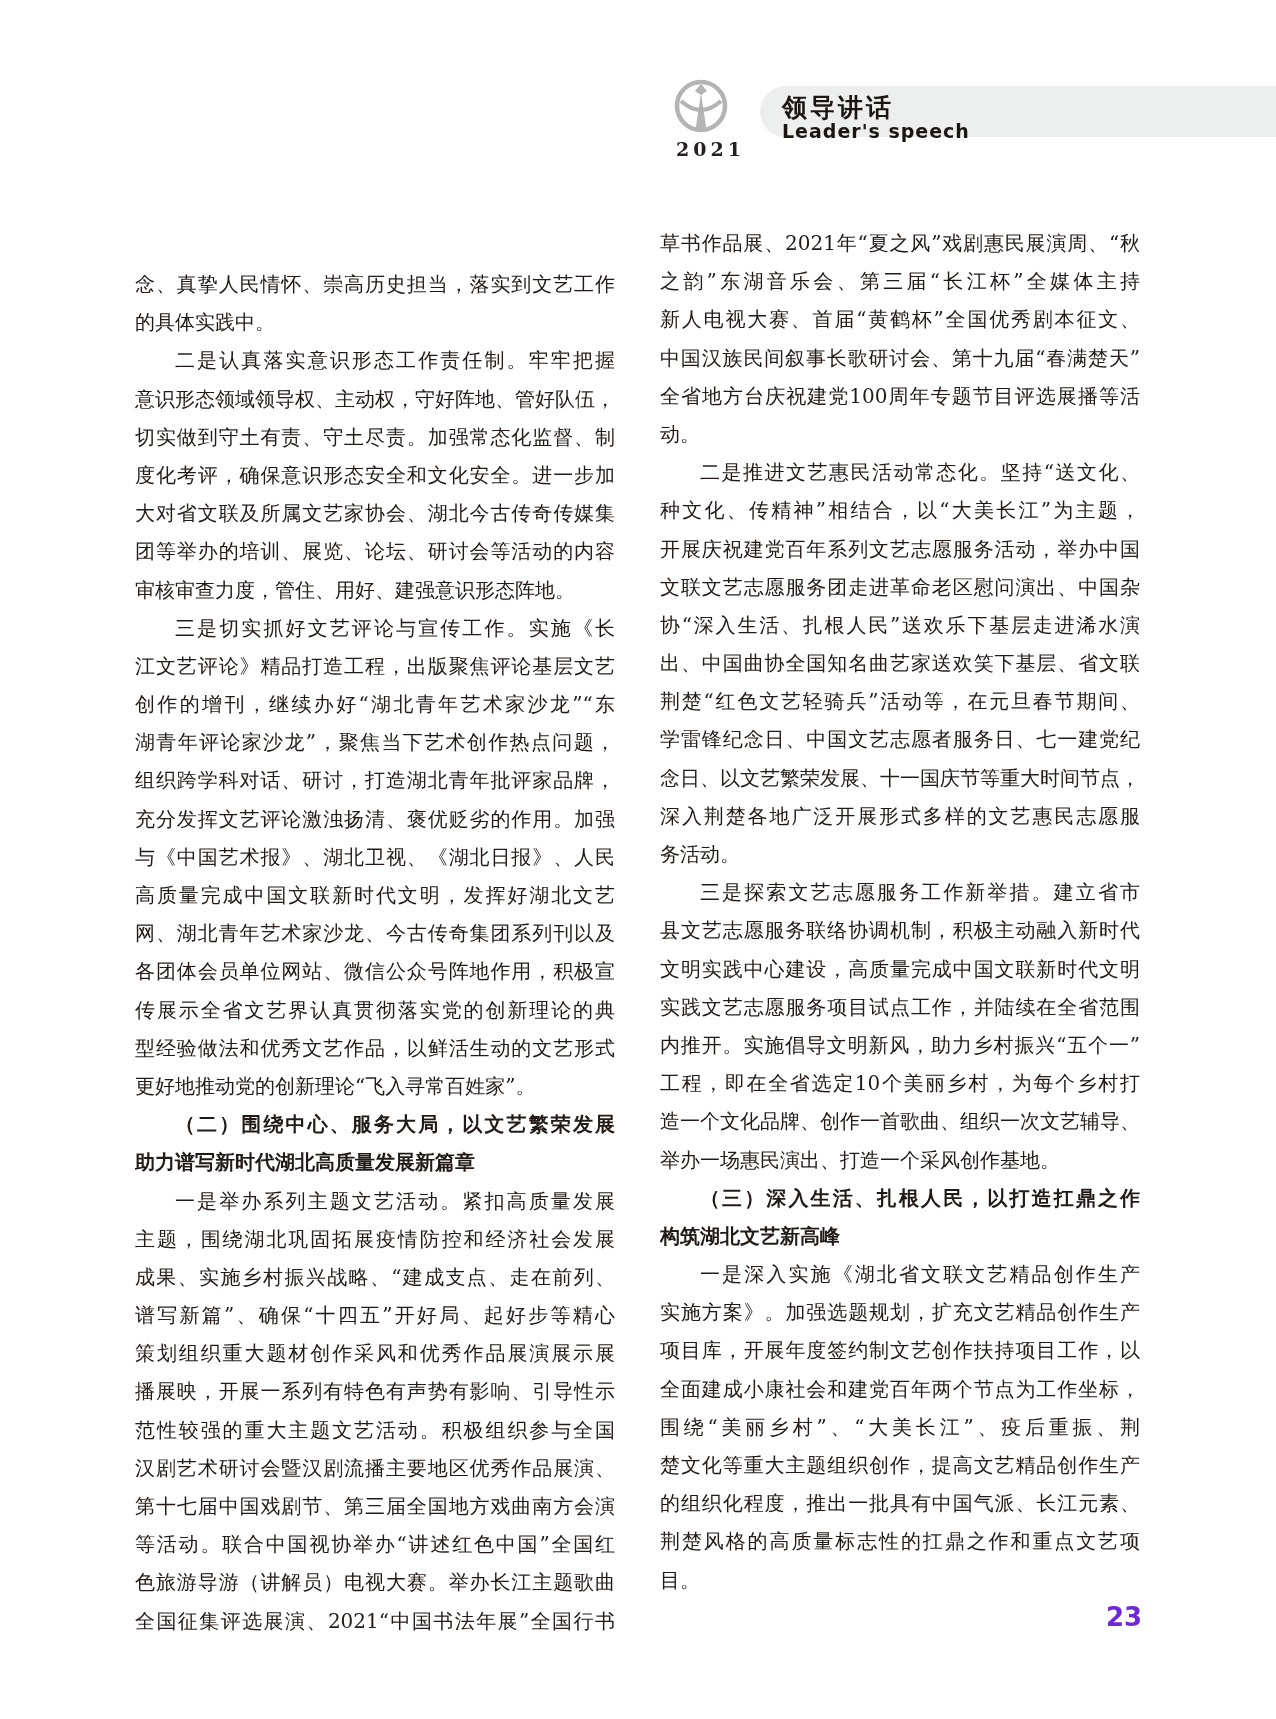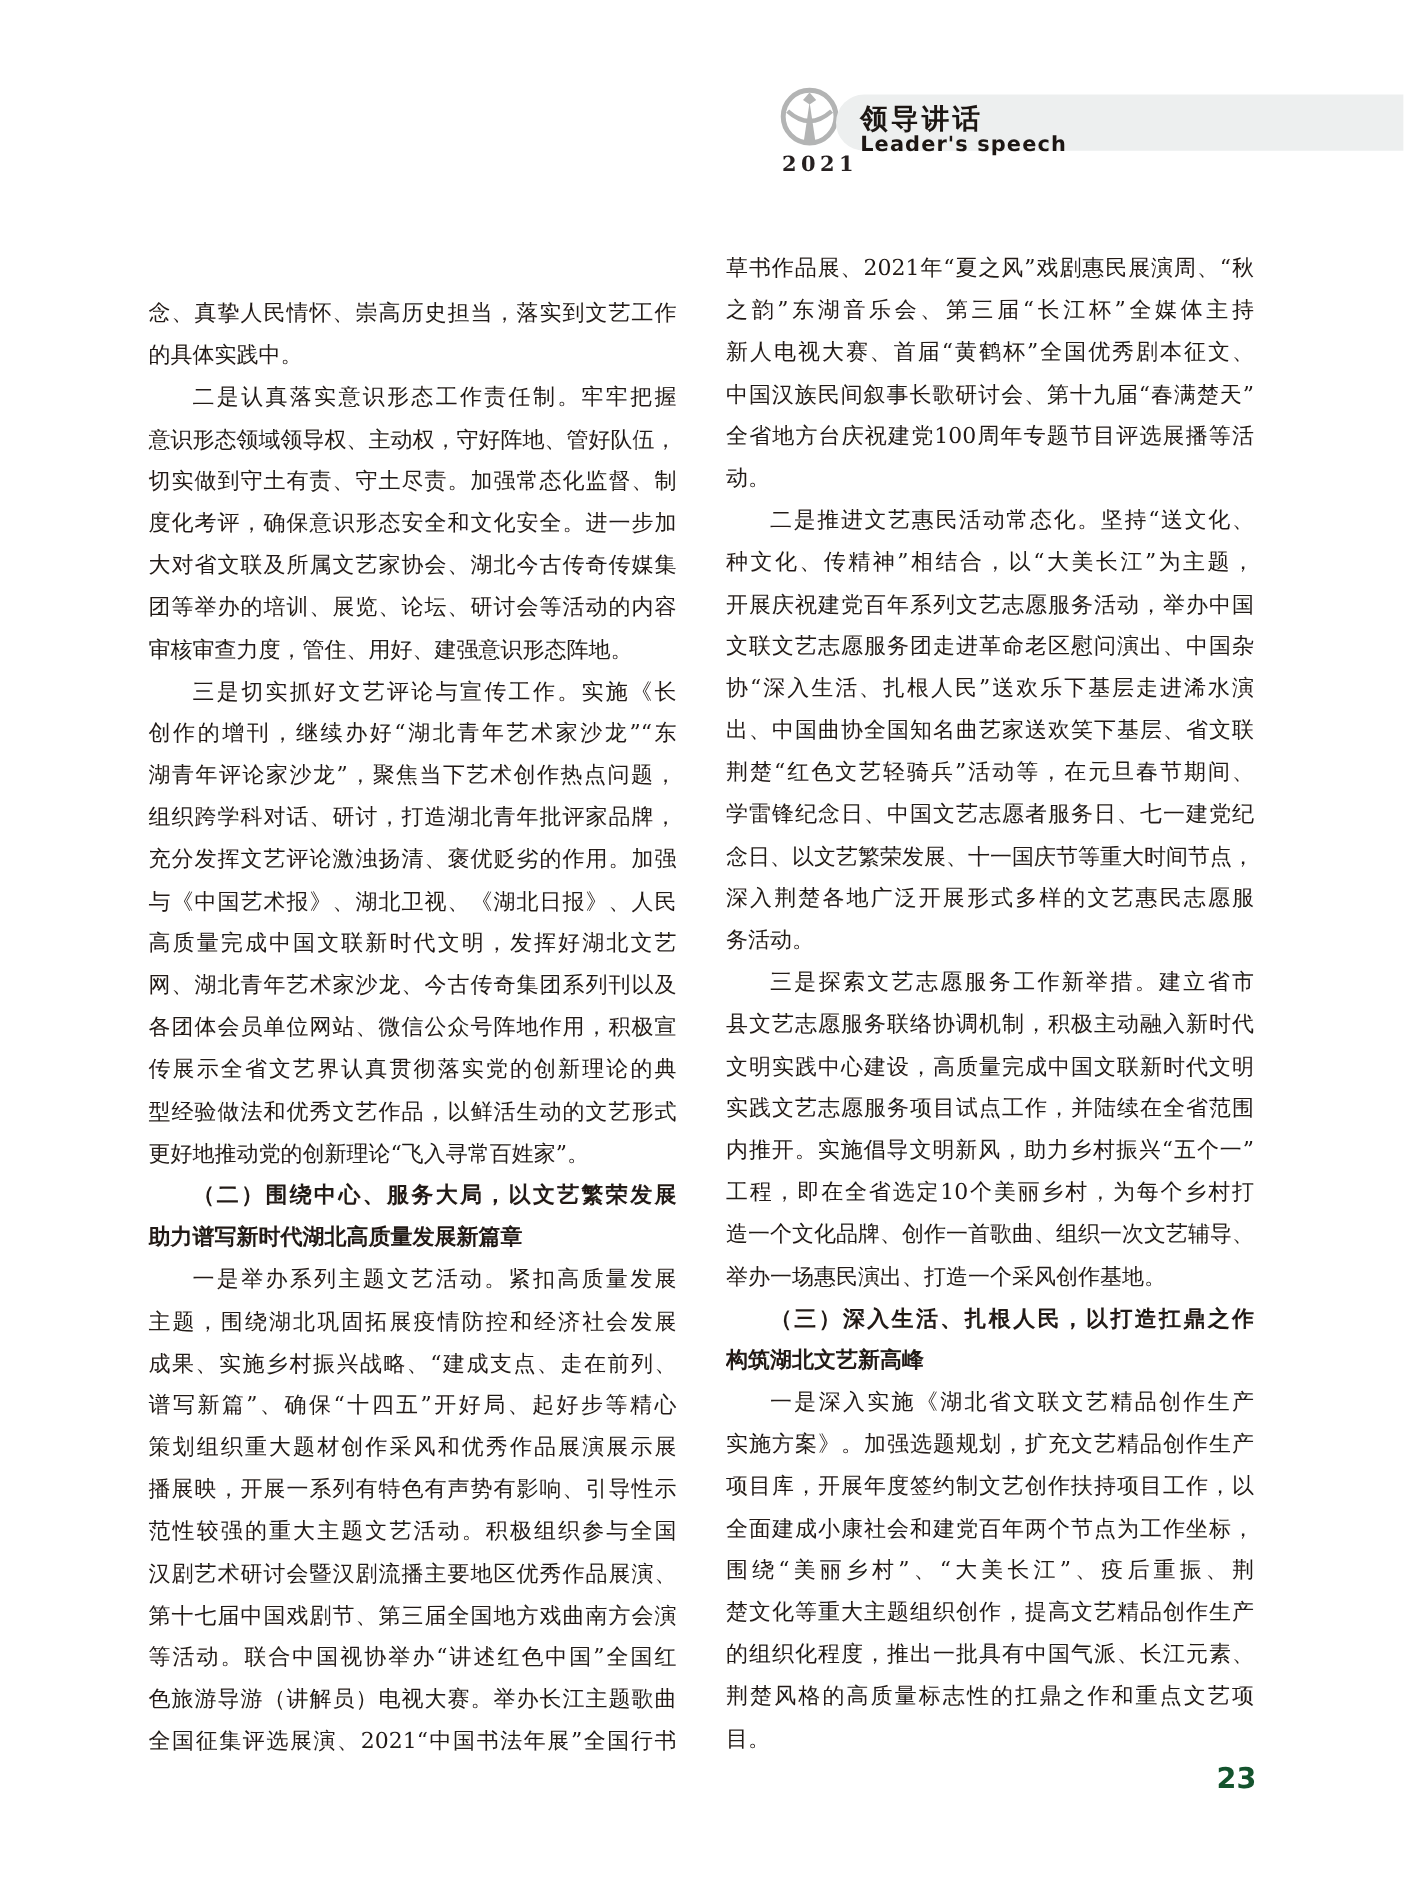--- a/index.html
+++ b/index.html
@@ -24,21 +24,21 @@
     font-weight:bold;font-size:25px;letter-spacing:3px;
     color:#1c1613;
   }
   .banner-en{
     position:absolute;left:22px;top:34px;
     font-family:"DejaVu Sans", sans-serif;
     font-weight:bold;font-size:19px;letter-spacing:1px;
     color:#1c1613;
   }
   .logo{
-    position:absolute;left:707px;top:76px;width:58px;
+    position:absolute;left:672px;top:76px;width:58px;
     text-align:center;
   }
   .logo svg{display:block;margin:0 auto;}
   .logo-year{
     font-family:"DejaVu Serif", serif;
     font-weight:bold;font-size:19px;letter-spacing:4px;
     color:#262020;line-height:1;margin-top:2px;
     text-indent:4px; 
   }
   
@@ -59,21 +59,21 @@
   .line.ind{text-indent:40px;}
   .line.bold{
     font-family:"DejaVu Sans", sans-serif;
     font-weight:bold;
   }
   
   .page-number{
     position:absolute;left:1094px;top:1602px;width:60px;
     font-family:"DejaVu Sans", sans-serif;
     font-weight:bold;font-size:26px;text-align:center;
-    color:#14532d;
+    color:#6d28d9;
   }
 </style>
 </head>
 <body>
 
 <div class="page" style="--text: #221a16; --banner-bg: #edefef; --logo-gray: #b3b4b4;">
 
   <div class="logo">
     <svg width="56" height="62" viewBox="0 0 56 62">
       <circle cx="28" cy="30" r="24" fill="none" style="stroke:var(--logo-gray,#b3b4b4);" stroke-width="4.5"></circle>
@@ -93,20 +93,21 @@
       <div class="line">念、真挚人民情怀、崇高历史担当，落实到文艺工作</div>
       <div class="line end">的具体实践中。</div>
       <div class="line ind">二是认真落实意识形态工作责任制。牢牢把握</div>
       <div class="line">意识形态领域领导权、主动权，守好阵地、管好队伍，</div>
       <div class="line">切实做到守土有责、守土尽责。加强常态化监督、制</div>
       <div class="line">度化考评，确保意识形态安全和文化安全。进一步加</div>
       <div class="line">大对省文联及所属文艺家协会、湖北今古传奇传媒集</div>
       <div class="line">团等举办的培训、展览、论坛、研讨会等活动的内容</div>
       <div class="line end">审核审查力度，管住、用好、建强意识形态阵地。</div>
       <div class="line ind">三是切实抓好文艺评论与宣传工作。实施《长</div>
+      <div class="line">江文艺评论》精品打造工程，出版聚焦评论基层文艺</div>
       <div class="line">创作的增刊，继续办好“湖北青年艺术家沙龙”“东</div>
       <div class="line">湖青年评论家沙龙”，聚焦当下艺术创作热点问题，</div>
       <div class="line">组织跨学科对话、研讨，打造湖北青年批评家品牌，</div>
       <div class="line">充分发挥文艺评论激浊扬清、褒优贬劣的作用。加强</div>
       <div class="line">与《中国艺术报》、湖北卫视、《湖北日报》、人民</div>
       <div class="line">高质量完成中国文联新时代文明，发挥好湖北文艺</div>
       <div class="line">网、湖北青年艺术家沙龙、今古传奇集团系列刊以及</div>
       <div class="line">各团体会员单位网站、微信公众号阵地作用，积极宣</div>
       <div class="line">传展示全省文艺界认真贯彻落实党的创新理论的典</div>
       <div class="line">型经验做法和优秀文艺作品，以鲜活生动的文艺形式</div>

